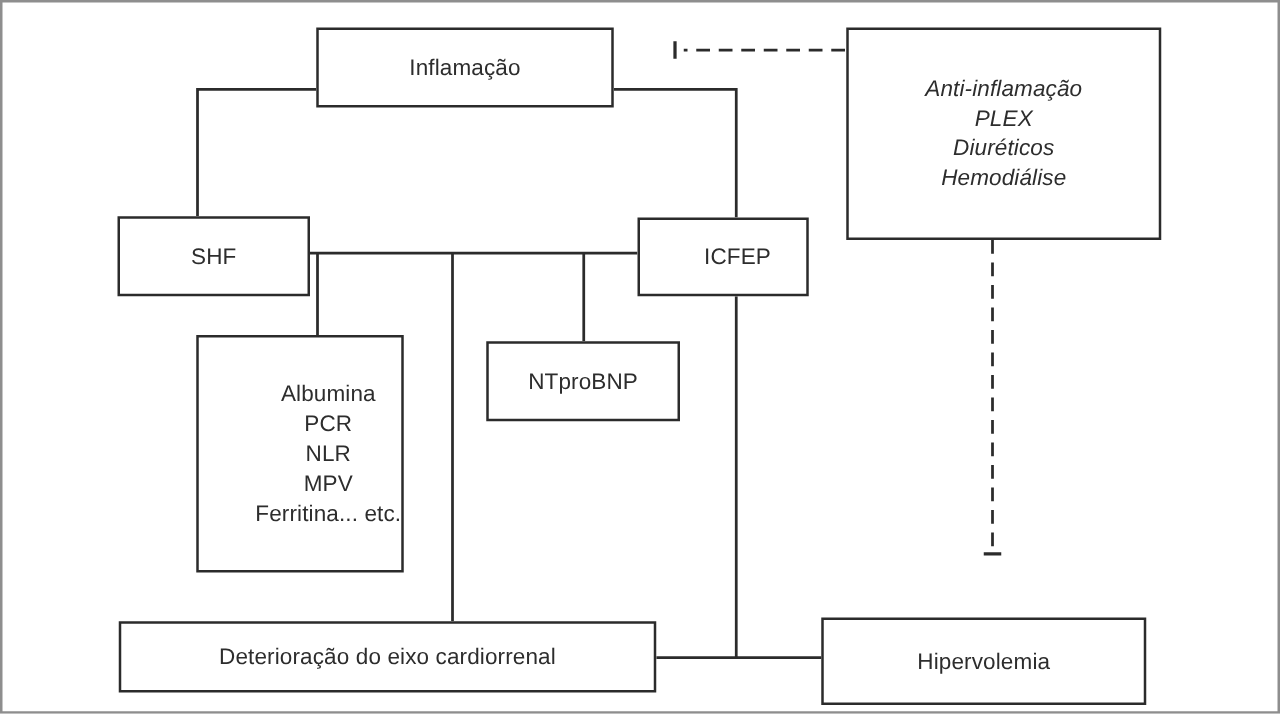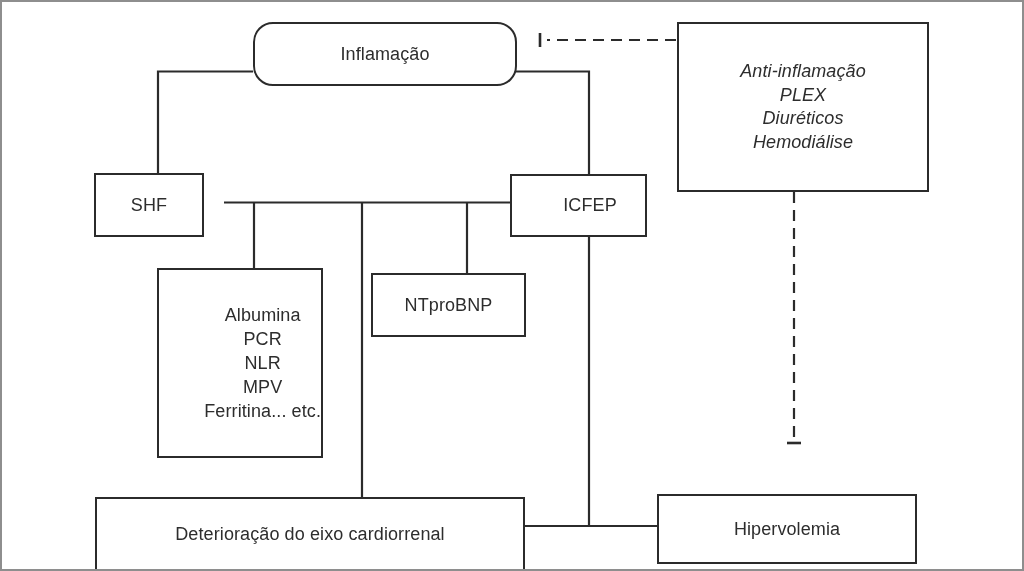--- a/index.html
+++ b/index.html
@@ -33,27 +33,27 @@
     align-items: center;
     justify-content: center;
     text-align: center;
     color: #2d2d2d;
     font-size: 18px;
     line-height: 23px;
     white-space: pre-line;
     letter-spacing: 0.1px;
   }
   
-  .n-inflamacao   { left: 251px; top:  20px; width: 264px; height:  64px; border-radius: 20px; }
+  .n-inflamacao   { left: 251px; top:  20px; width: 238px; height:  64px; }
   .n-anti         { left: 675px; top:  20px; width: 252px; height: 170px; line-height: 23.5px; font-style: italic; }
-  .n-shf          { left:  92px; top: 171px; width: 110px; height:  64px; }
+  .n-shf          { left:  92px; top: 171px; width: 154px; height:  64px; }
   .n-icfep        { left: 508px; top: 172px; width: 137px; height:  63px; padding-left: 23px; }
   .n-biomarkers   { left: 155px; top: 266px; width: 166px; height: 190px; line-height: 24px; justify-content: flex-end; }
-  .n-ntprobnp     { left: 369px; top: 271px; width: 155px; height:  64px; }
-  .n-deterioracao { left:  93px; top: 495px; width: 430px; height:  74px; }
+  .n-ntprobnp     { left: 387px; top: 271px; width: 155px; height:  64px; }
+  .n-deterioracao { left:  93px; top: 495px; width: 430px; height:  57px; }
   .n-hipervolemia { left: 655px; top: 492px; width: 260px; height:  70px; }
 </style>
 </head>
 <body>
 
 <div class="canvas">
 
   <svg class="wires" viewBox="0 0 1020 567">
     <g stroke="#2b2b2b" stroke-width="2.2" fill="none" stroke-linecap="butt">
 

